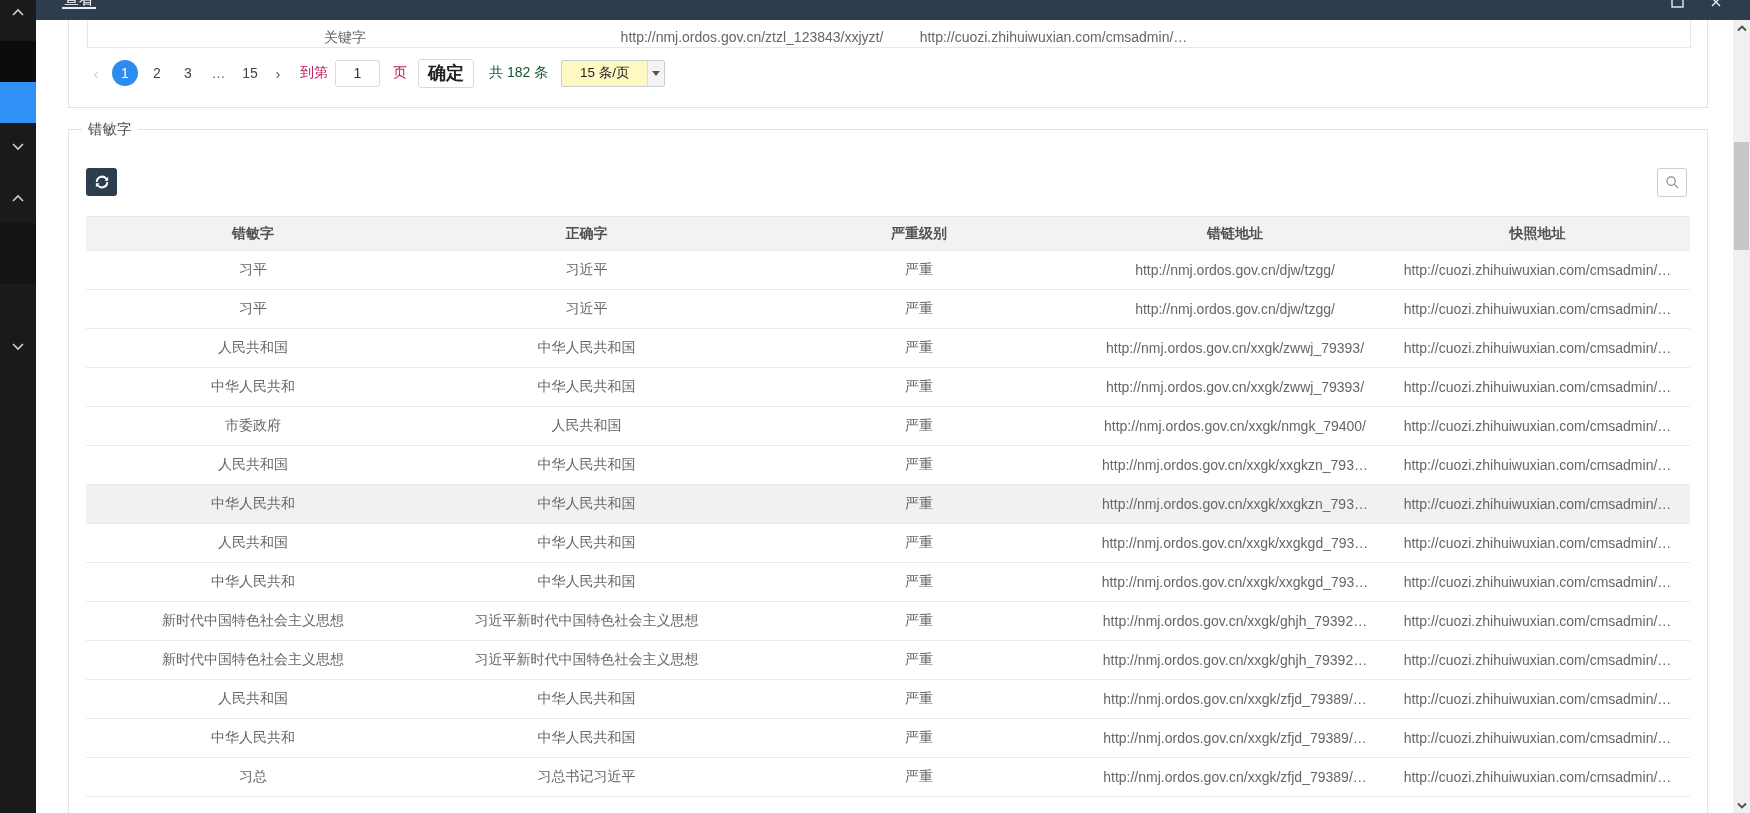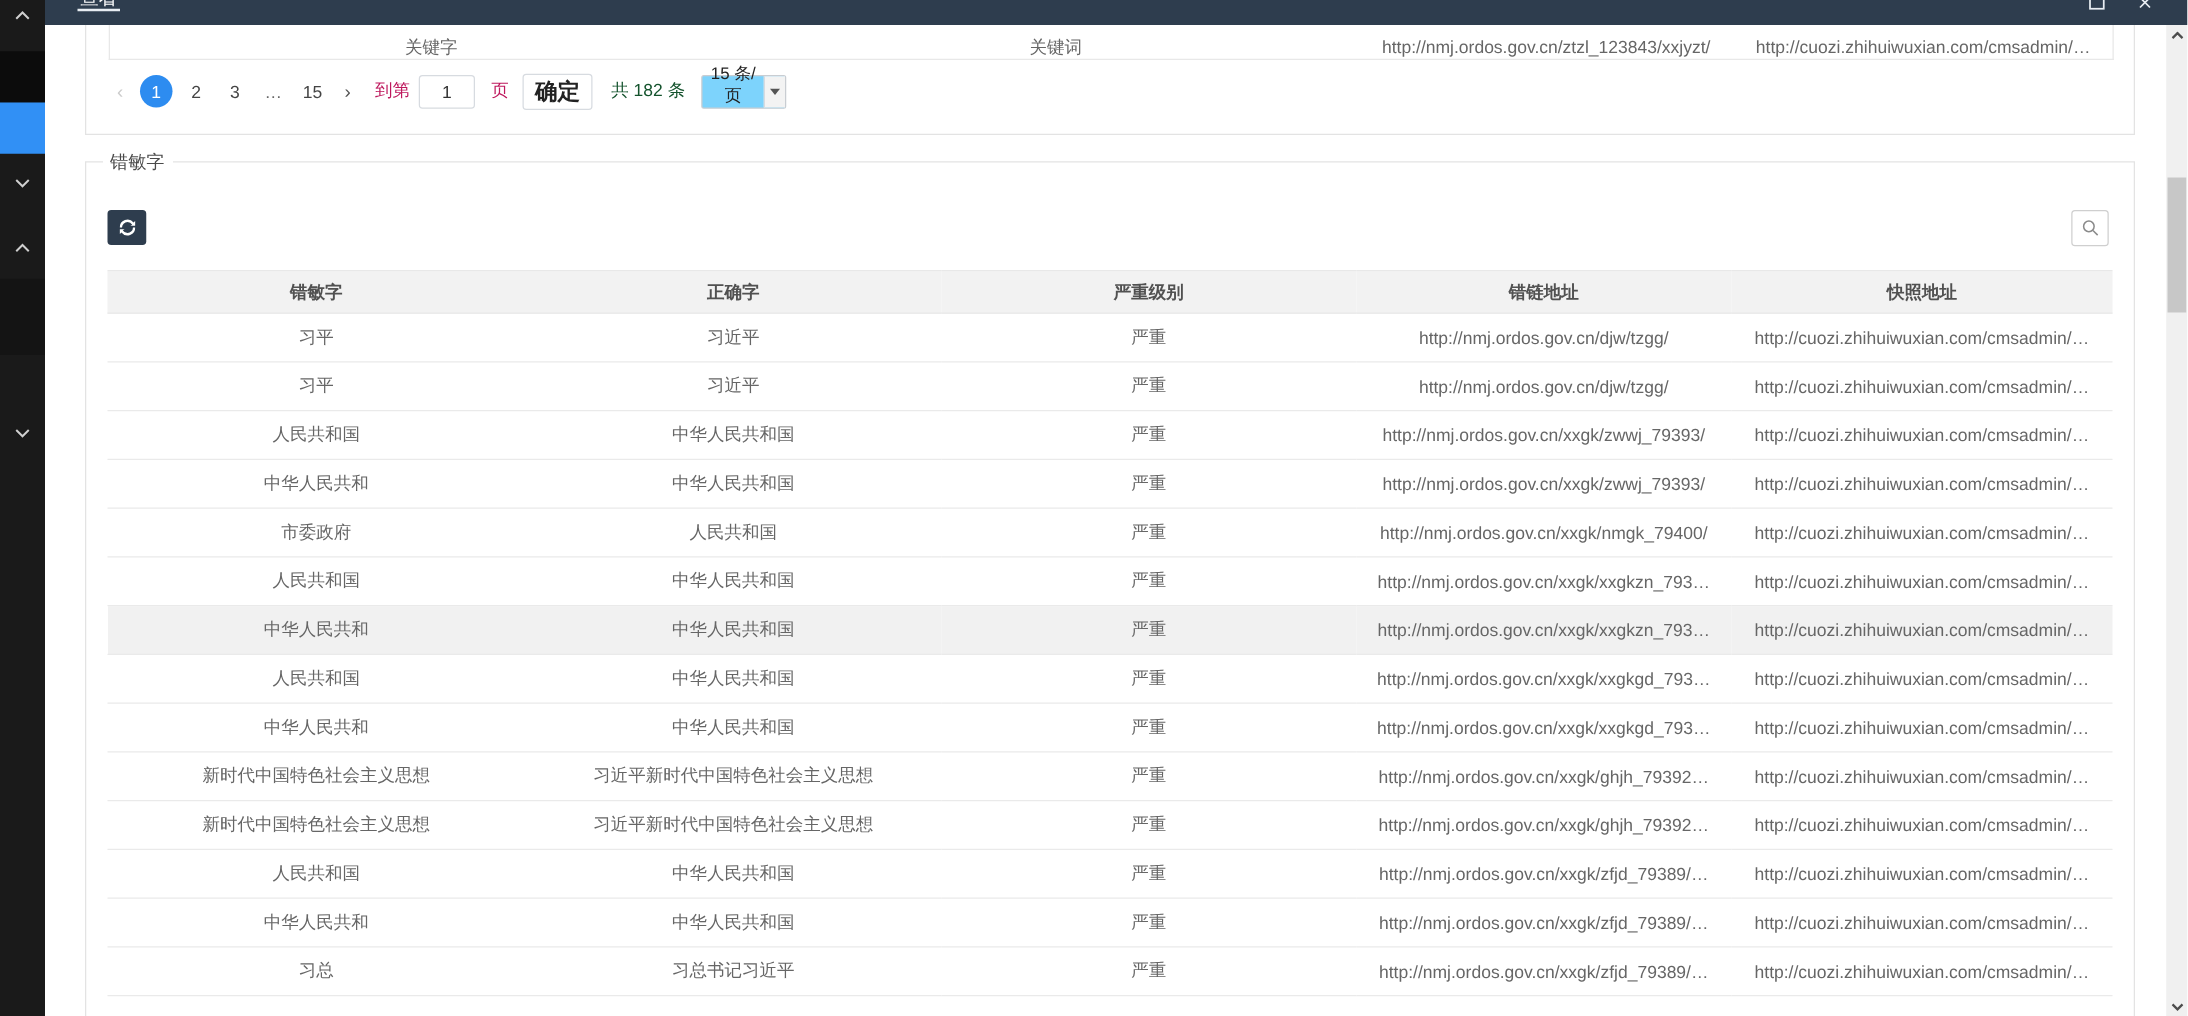--- a/index.html
+++ b/index.html
@@ -44,22 +44,22 @@
   .page-btn { min-width:24px; height:26px; line-height:26px; text-align:center; color:#444; cursor:pointer;
     padding:0 2px; }
   .page-btn.active { background:#2d8cf0; color:#fff; border-radius:50%; width:26px; min-width:26px; padding:0; }
   .page-btn.dots { color:#666; cursor:default; letter-spacing:1px; }
   .pg-label { color:#be185d; margin-left:6px; }
   .goto-input { width:45px; height:27px; border:1px solid #d7dbe0; border-radius:3px; text-align:center;
     font-size:14px; color:#333; background:#fff; }
   .confirm-btn { height:29px; padding:0 9px; border:1px solid #d7dbe0; border-radius:3px; background:#fff;
     font-size:18px; font-weight:700; color:#222; margin-left:4px; cursor:pointer; }
   .total-label { margin-left:8px; color:#14532d; }
-  .size-select { position:relative; margin-left:6px; width:68px; height:27px; border:1px solid #c9cdd2;
-    border-radius:2px; background:#7dd3fc; display:flex; align-items:flex-end; cursor:pointer; }
+  .size-select { position:relative; margin-left:6px; width:104px; height:27px; border:1px solid #c9cdd2;
+    border-radius:2px; background:#fef9c3; display:flex; align-items:center; cursor:pointer; }
   .size-select .val { flex:1; text-align:center; font-size:13.5px; color:#222; }
   .size-select .arrow-box { width:17px; height:100%; border-left:1px solid #d7dbe0; background:#f3f3f3;
     display:flex; align-items:center; justify-content:center; }
   .tri-down { width:0; height:0; border-left:4px solid transparent; border-right:4px solid transparent;
     border-top:5px solid #555; }
 
   
   .panel2 { position:absolute; left:32px; top:100px; width:1640px; height:780px;
     border:1px solid #e3e3e3; background:#fff; }
   .panel2 legend { margin-left:13px; padding:0 6px; font-size:14.5px; color:#4a4a4a; }
@@ -137,21 +137,20 @@
           <polyline points="1,1.5 5,5.5 9,1.5" fill="none" stroke="#4d4d4d" stroke-width="1.8"></polyline>
         </svg>
     </div>
   </div>
 
   <div class="main">
 
     <div class="panel1">
       <div class="prev-row">
           <div class="cell tcol0">关键字</div>
-          <div class="cell tcol1">关键词</div>
           <div class="cell tcol2">http://nmj.ordos.gov.cn/ztzl_123843/xxjyzt/</div>
           <div class="cell tcol3">http://cuozi.zhihuiwuxian.com/cmsadmin/…</div>
         </div>
 
       <div class="pagination">
         <span class="pg-chevron pg-prev">‹</span>
         <span style="display:flex; align-items:center; gap:7px;">
             <span class="page-btn active">1</span>
             <span class="page-btn">2</span>
             <span class="page-btn">3</span>

